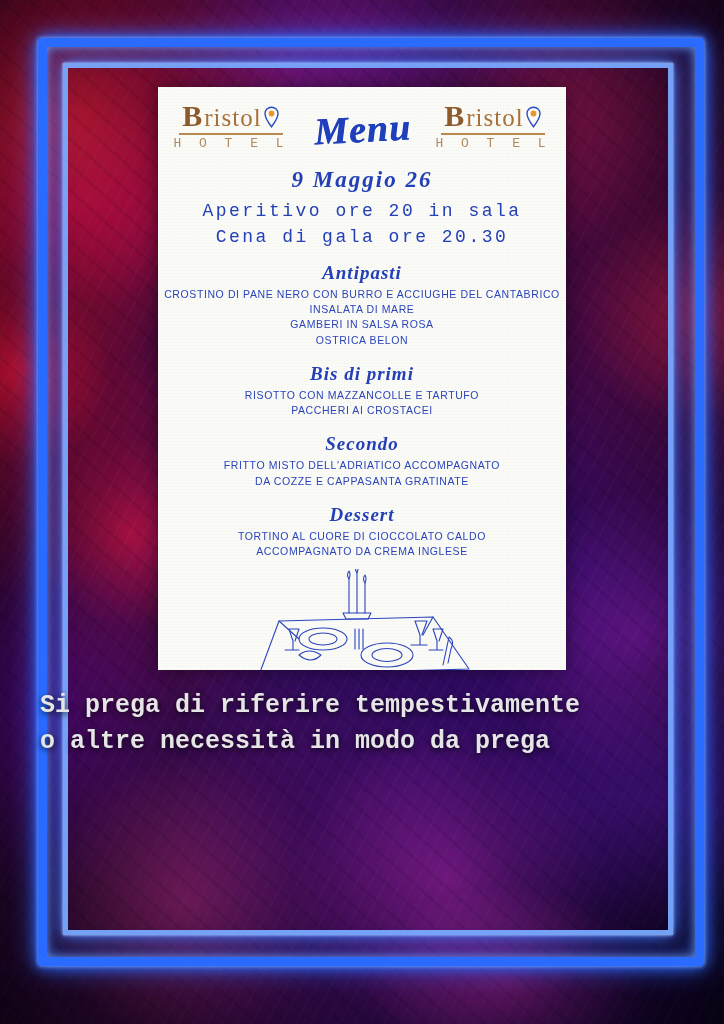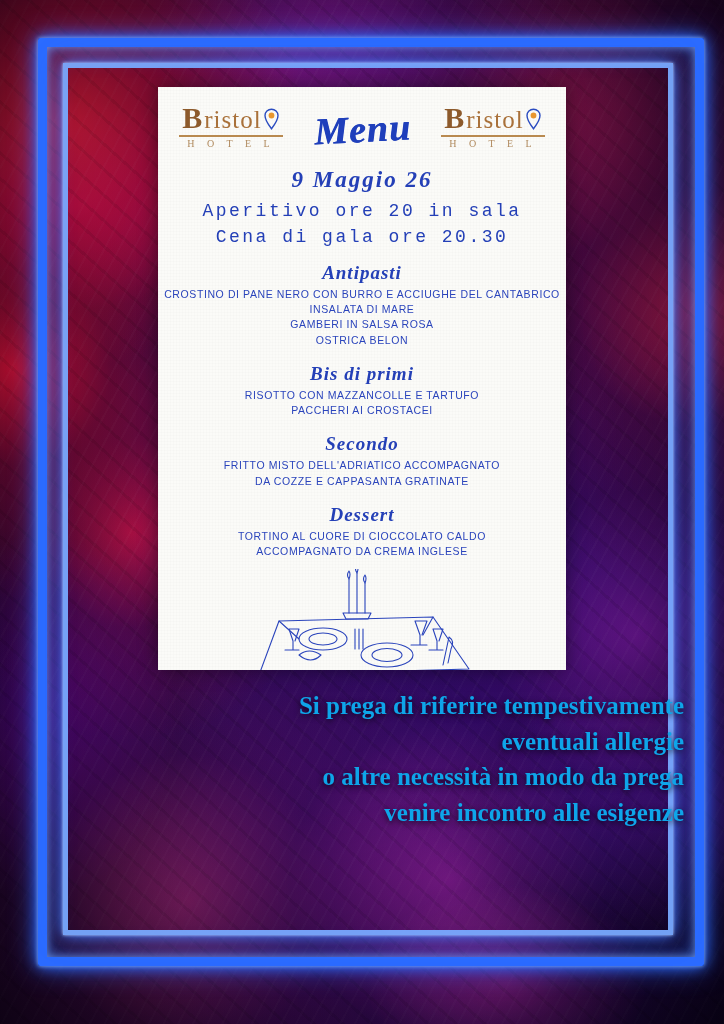--- a/index.html
+++ b/index.html
@@ -153,22 +153,22 @@
     margin-left: 1px;
   }
   .logo-pin svg { position: absolute; left: 0; top: 2px; }
   .logo-rule {
     width: 104px;
     height: 2px;
     background: #b98a50;
     margin: 2px 0 1px 0;
   }
   .logo-sub {
-    font-family: Liberation Serif, serif;
-    font-size: 10px;
+    font-family: Liberation Mono, monospace;
+    font-size: 13px;
     letter-spacing: 5px;
     color: #b08a5e;
   }
 
   .menu-word {
     font-family: "Liberation Serif", serif;
     font-style: italic;
     font-weight: bold;
     font-size: 38px;
     color: #1f3fbb;
@@ -222,23 +222,23 @@
     height: 118px;
     display: block;
   }
 
   
   .note {
     position: absolute;
     left: 0;
     right: 0;
     top: 688px;
-    text-align: right;
-    color: #0ea5e9;
-    font-family: Liberation Serif, serif;
+    text-align: left;
+    color: #e5e5e5;
+    font-family: Liberation Mono, monospace;
     font-weight: bold;
     font-size: 25px;
     line-height: 1.42;
     text-shadow: 0 2px 6px rgba(0,0,0,0.75);
     padding: 0 40px;
     box-sizing: border-box;
   }
   .note div { white-space: nowrap; }
 </style>
 </head>
@@ -354,17 +354,15 @@
           <path d="M212 68 q6 4 2 12 l-3 14 M206 96 l6 -28"></path>
 
           <path d="M62 86 q10 -8 22 0 q-10 10 -22 0 Z"></path>
         </g>
       </svg>
     </div>
   </div>
 
   <div class="note">
     <div>Si prega di riferire tempestivamente</div>
-    <div>eventuali allergie</div>
     <div>o altre necessità in modo da prega</div>
-    <div>venire incontro alle esigenze</div>
   </div>
 </div>
 
 </body></html>

